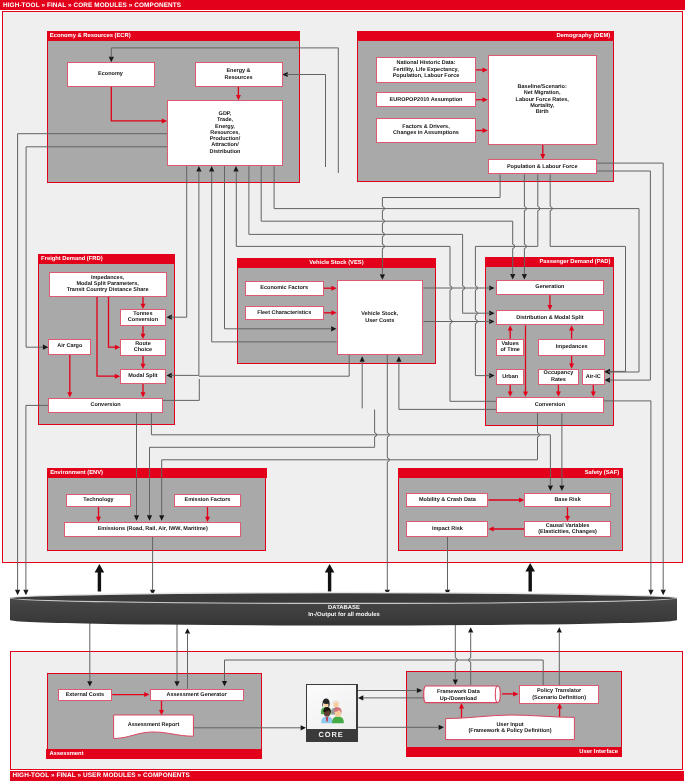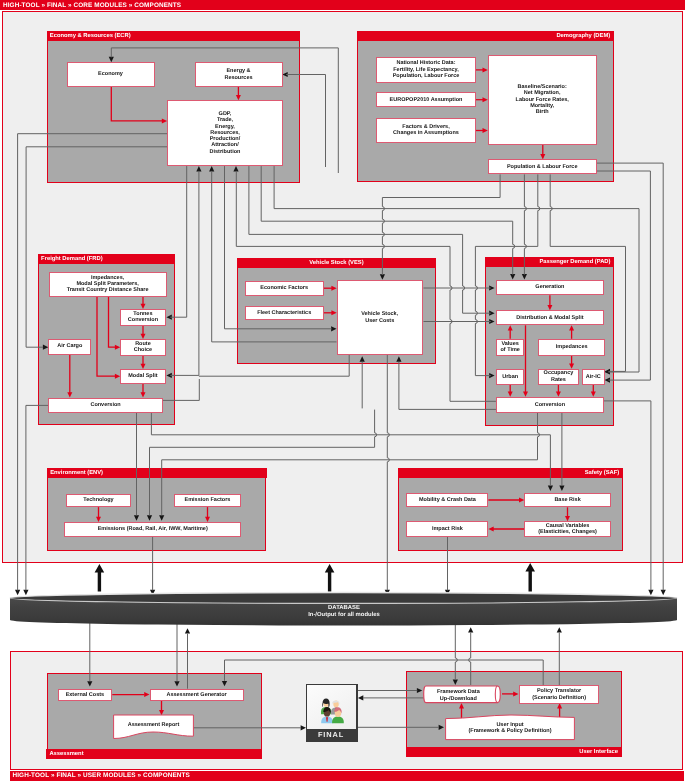--- a/index.html
+++ b/index.html
@@ -418,21 +418,21 @@
           <path d="M6.9,20.6 l1.4,0 l0.45,1.0 l-0.6,4.0 l-1.1,0 l-0.6,-4.0 z" fill="#cf3040"></path>
 
           <path d="M13.0,25.6 c0.2,-3.6 2.7,-5.5 6.2,-5.5 c3.5,0 6.0,1.9 6.2,5.5 l0,1.6 l-12.4,0 z" fill="#45ab45"></path>
           <ellipse cx="19.2" cy="16.3" rx="3.4" ry="4.3" fill="#f9cd9a"></ellipse>
           <path d="M15.2,15.3 c0,-3.3 1.8,-5.0 4.0,-5.0 c2.2,0 4.0,1.7 4.0,5.0 c0,0.4 0,0.8 -0.1,1.1
                    c-0.9,-1.6 -2.0,-2.7 -2.6,-3.2 c-1.4,1.4 -3.7,2.0 -5.2,2.1 z" fill="#d4707c"></path>
         </g>
       </svg>
     </div>
     <div class="abs" style="left:0;top:44.6px;width:49.2px;text-align:center;color:#f0f0f0;
-                font-size:7.4px;font-weight:bold;letter-spacing:0.9px;">FINAL</div>
+                font-size:7.4px;font-weight:bold;letter-spacing:0.9px;">CORE</div>
   </div>
 
   <div class="abs panel" style="left:406px;top:671px;width:215.8px;height:85.8px;">
     <div class="panelft hd-r">
       <span>User Interface</span>
       </div>
   </div>
 
   <div class="abs" style="z-index:4;left:422.8px;top:685.4px;width:78px;height:19px;">
     <svg width="78" height="19" viewBox="0 0 78 19">

